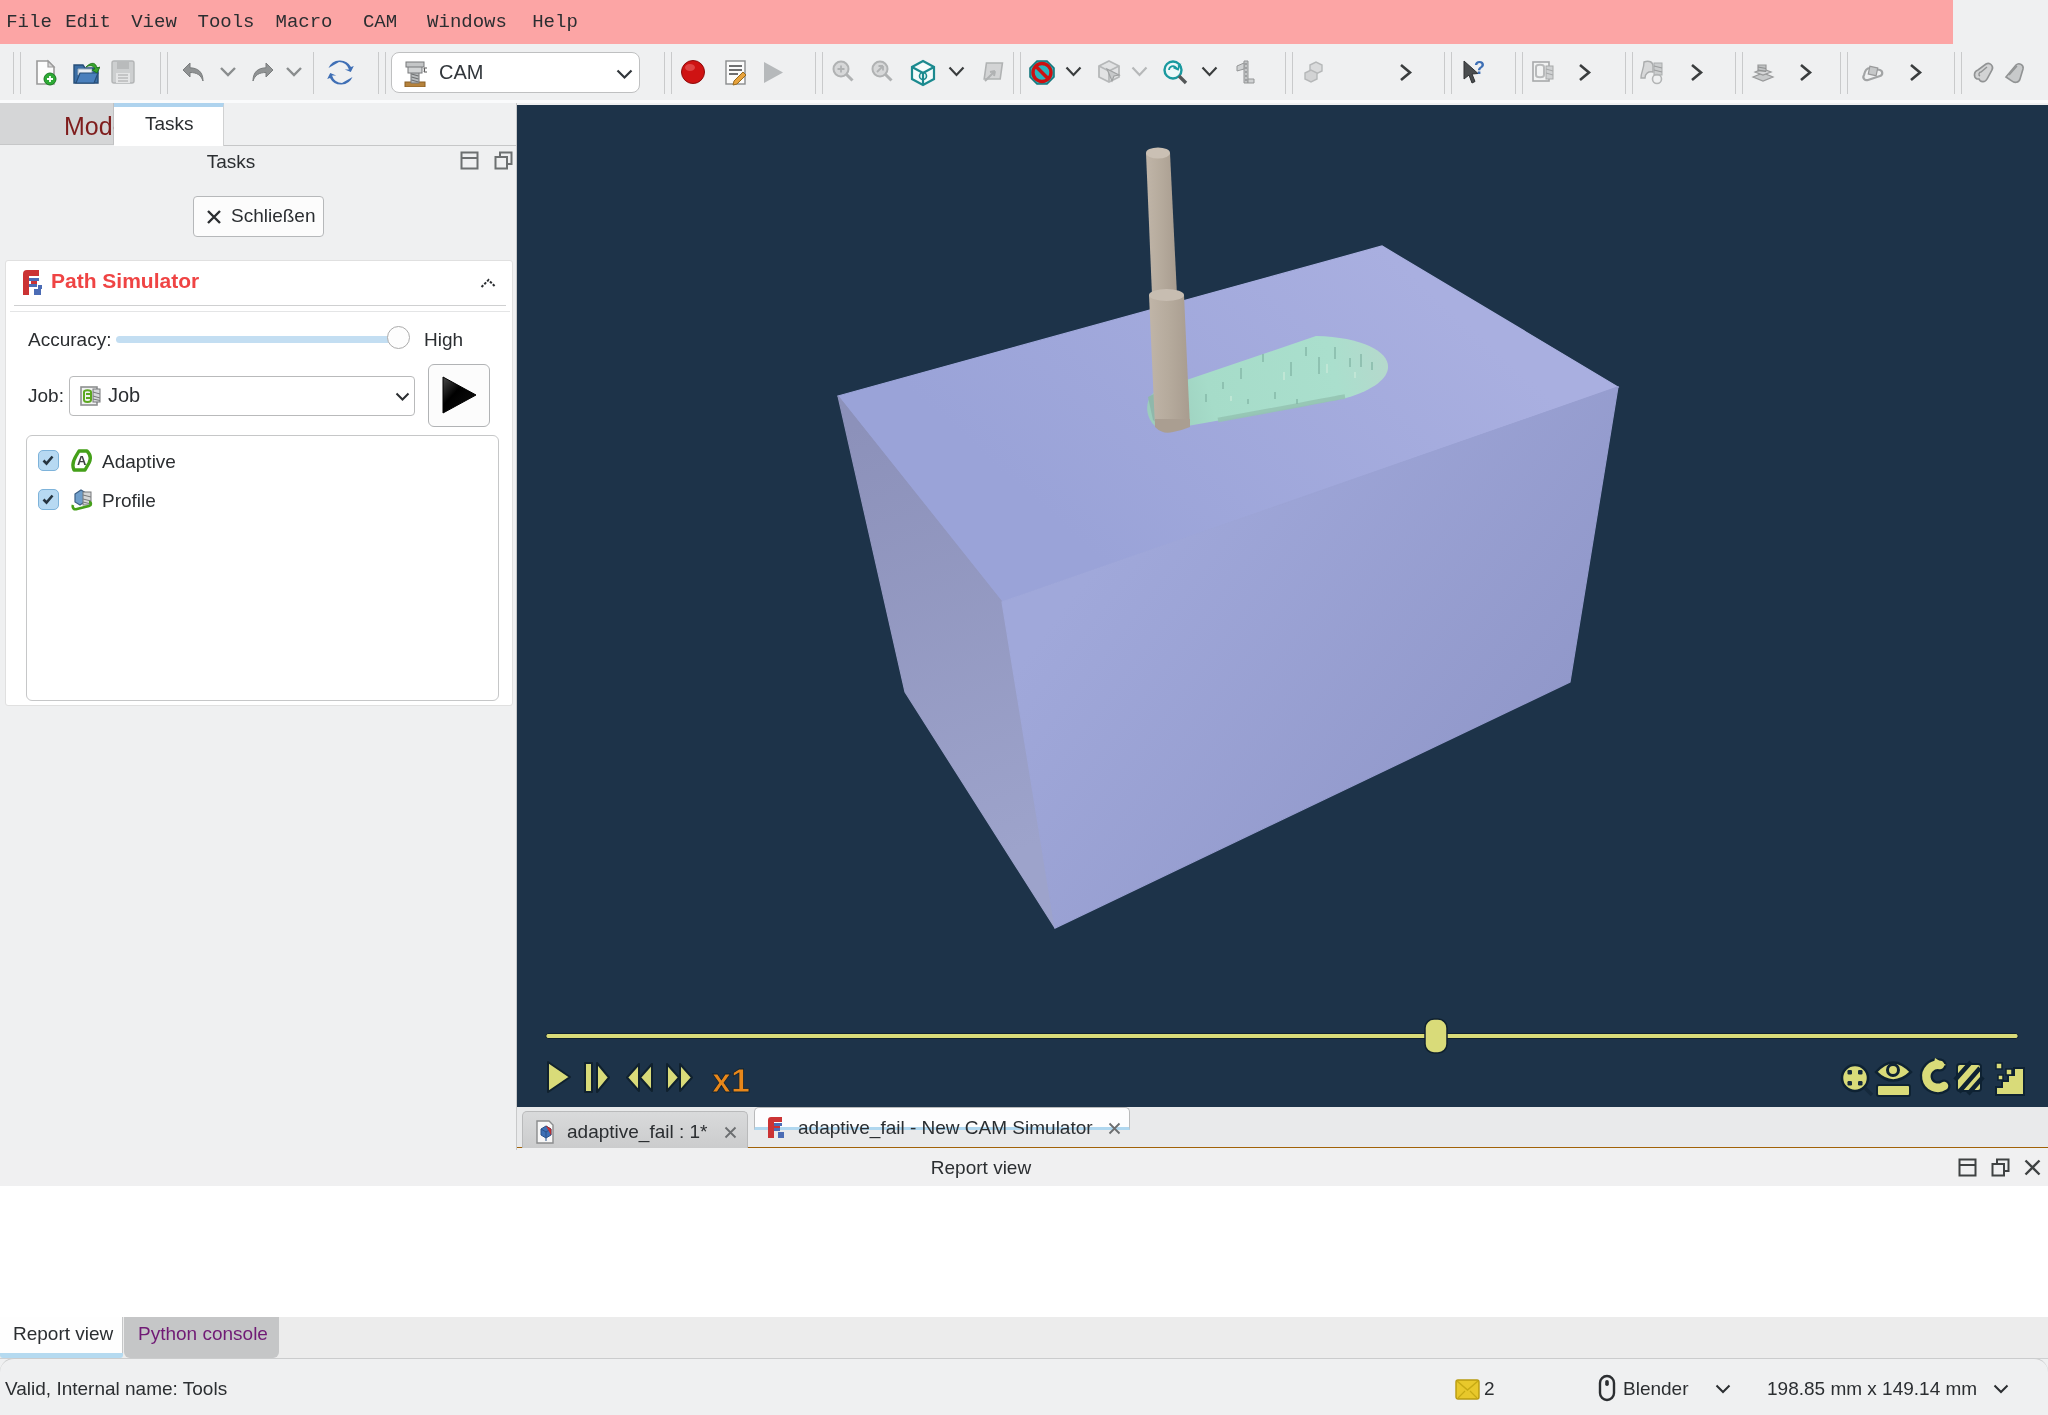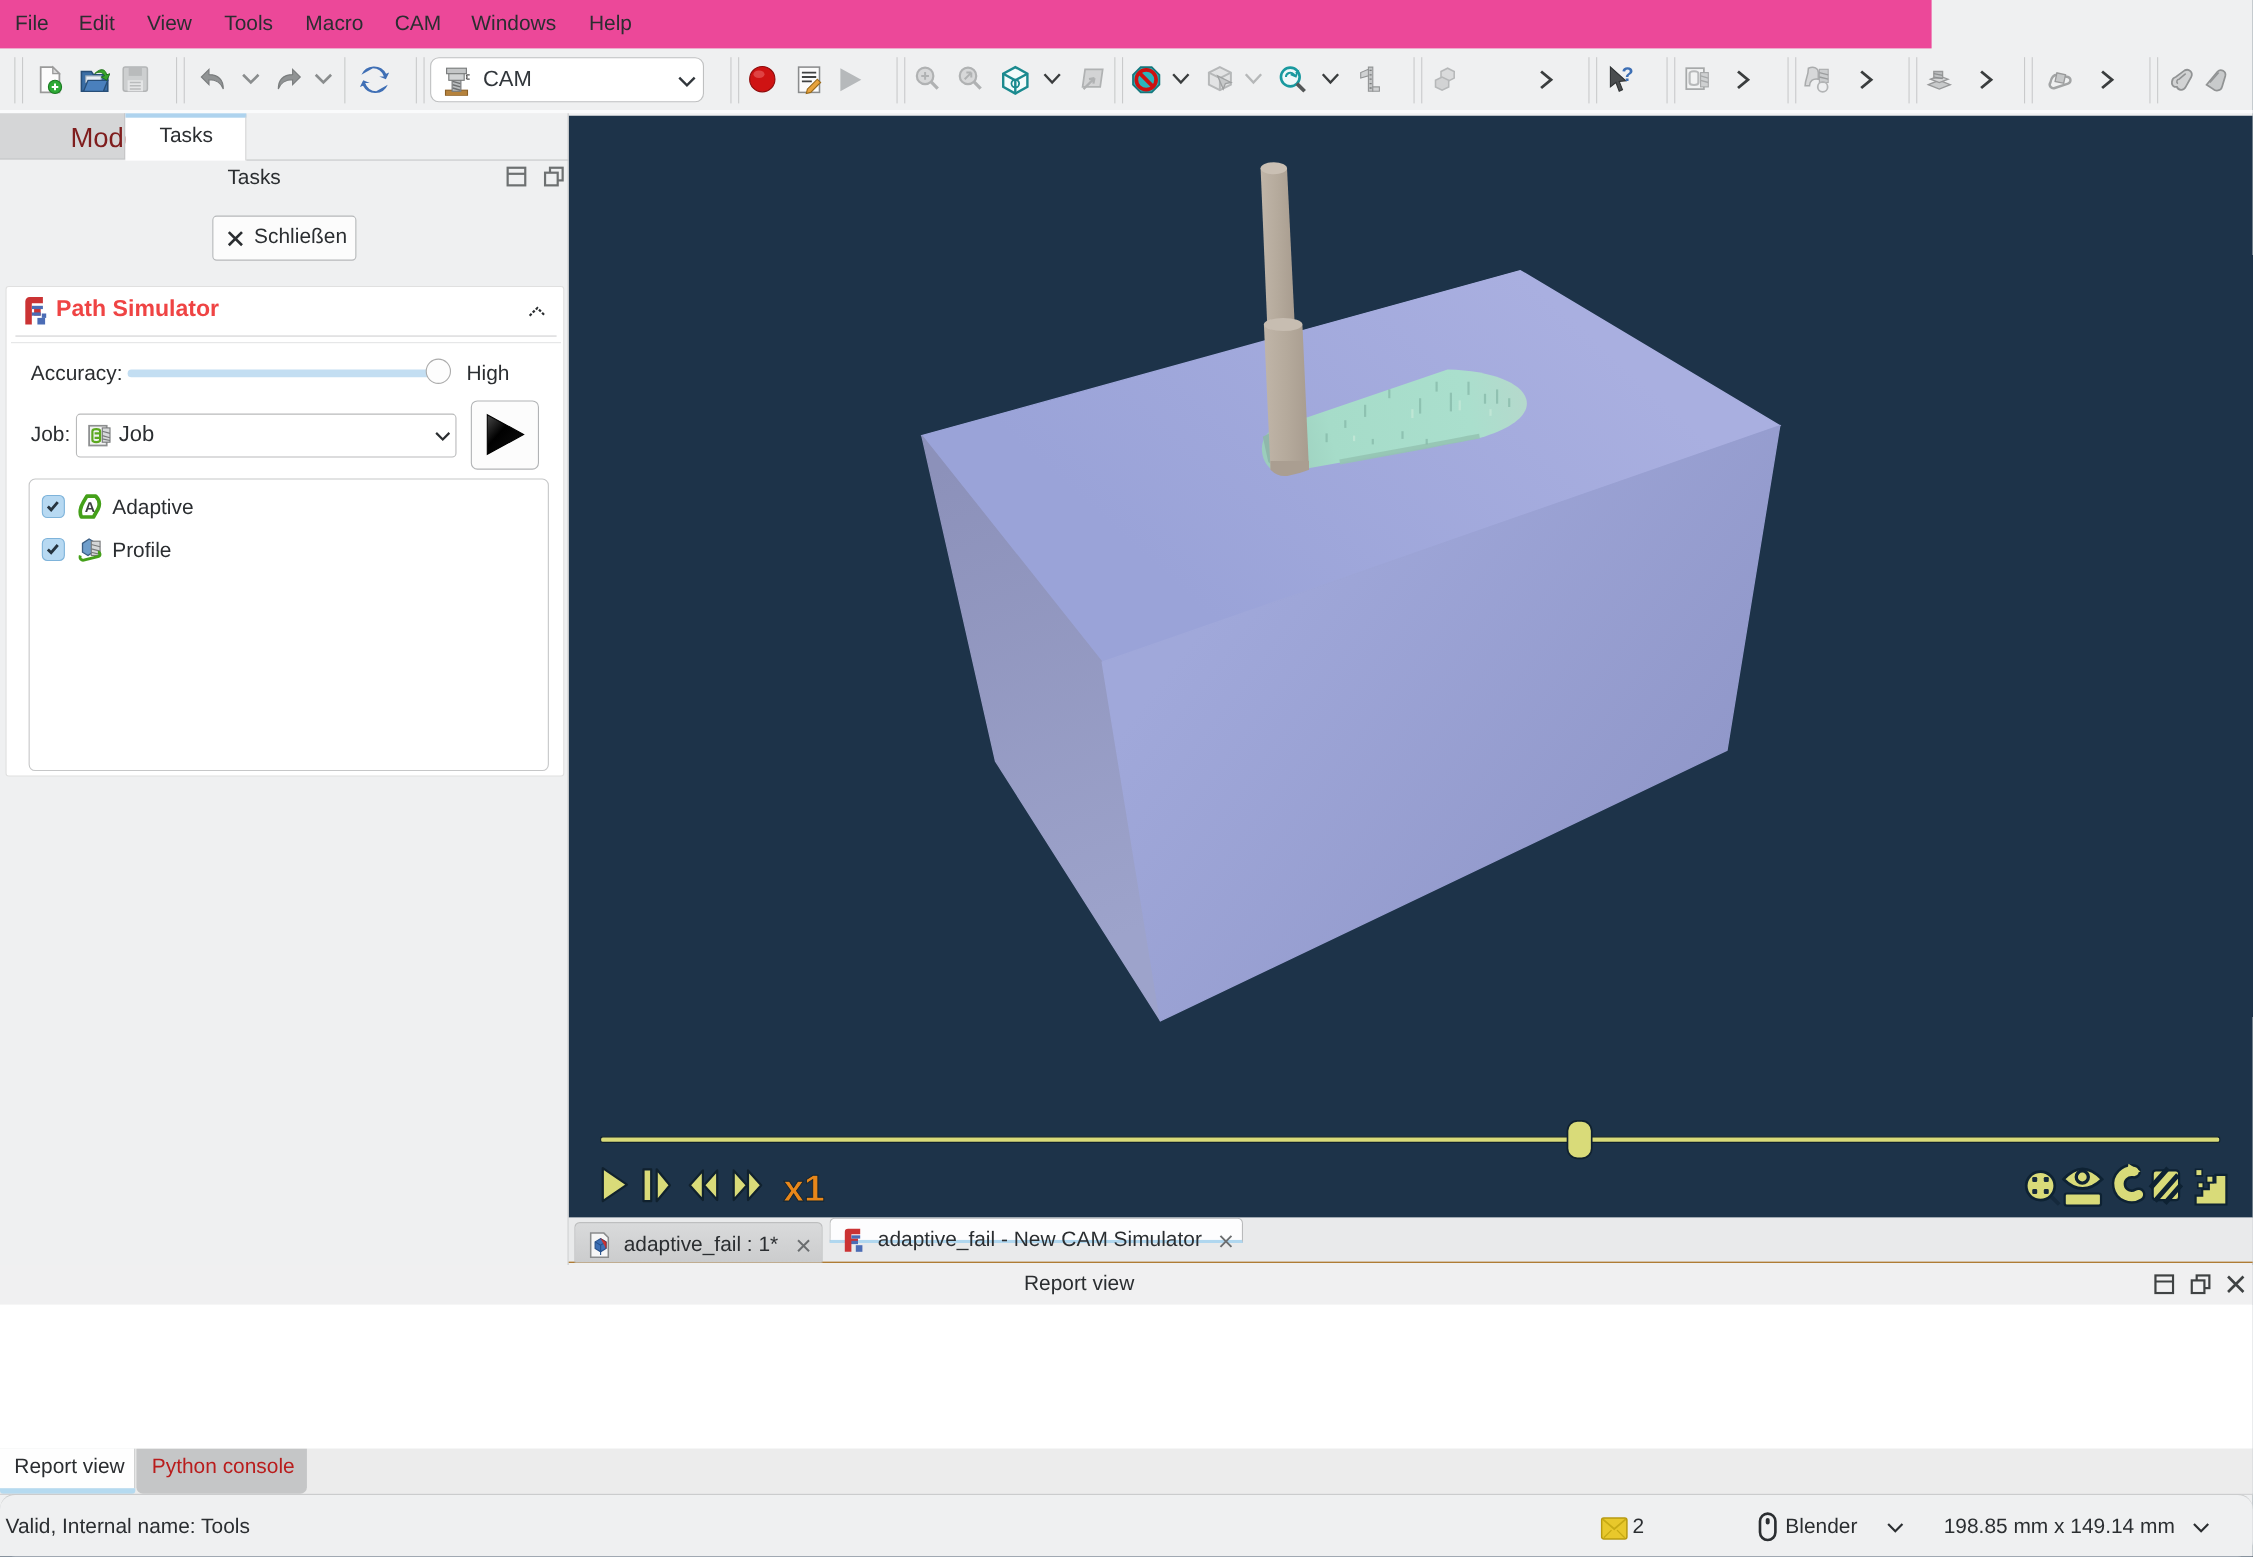--- a/index.html
+++ b/index.html
@@ -14,21 +14,21 @@
 #viewport { position:absolute; left:517px; top:105px; width:1531px; height:1002px; }
 #tabbar { position:absolute; left:517px; top:1107px; width:1531px; height:41px; background:#e9eaeb; border-bottom:1px solid #a16207; }
 #reportheader { position:absolute; left:0; top:1150px; width:2048px; height:36px; background:#f0f0f1; }
 #reportcontent { position:absolute; left:0; top:1186px; width:2048px; height:131px; background:#ffffff; }
 #bottomtabs { position:absolute; left:0; top:1317px; width:2048px; height:41px; background:#ececec; }
 #statusbar { position:absolute; left:0; top:1358px; width:2048px; height:57px; background:#eff0f1; border-top:1px solid #cbcccd;border-radius:14px; }
 </style>
 </head>
 <body>
 
-<div id="menubar" class="abs" style="left:0;top:0;width:1756px;height:44px;background:#ec4899;">
+<div id="menubar" class="abs" style="left:0;top:0;width:1953px;height:44px;background:#fca5a5;font-family:Liberation Mono, monospace;">
   <span class="menu-item" style="left:29px;">File</span>
   <span class="menu-item" style="left:88px;">Edit</span>
   <span class="menu-item" style="left:154px;">View</span>
   <span class="menu-item" style="left:226px;">Tools</span>
   <span class="menu-item" style="left:304px;">Macro</span>
   <span class="menu-item" style="left:380px;">CAM</span>
   <span class="menu-item" style="left:467px;">Windows</span>
   <span class="menu-item" style="left:555px;">Help</span>
 </div>
 
@@ -510,21 +510,21 @@
     <path d="M2.5 2.5 L16.5 16.5 M16.5 2.5 L2.5 16.5" stroke="#3f4243" stroke-width="2.4"></path>
   </svg>
 </div>
 <div id="reportcontent"></div>
 <div id="bottomtabs">
   <div class="abs" style="left:0;top:0;width:123px;height:36px;background:#fefefe;border-right:1px solid #c6c7c8;">
     <span class="abs" style="left:13px;top:6px;font-size:19px;color:#2b2e31;">Report view</span>
   </div>
   <div class="abs" style="left:0;top:36px;width:123px;height:5px;background:#b5daf0;border-radius:0 0 3px 3px;"></div>
   <div class="abs" style="left:124px;top:0;width:155px;height:41px;background:#c5c6c7;border-radius:0 0 6px 6px;">
-    <span class="abs" style="left:14px;top:6px;font-size:19px;color:#b91c1c;">Python console</span>
+    <span class="abs" style="left:14px;top:6px;font-size:19px;color:#701a75;">Python console</span>
   </div>
   <div class="abs" style="left:0;top:41px;width:2048px;height:1px;background:#cfd0d1;"></div>
 </div>
 <div id="statusbar">
   <span class="abs" style="left:5px;top:19px;font-size:19px;color:#2b2e31;">Valid, Internal name: Tools</span>
   <svg class="abs" style="left:1455px;top:18px;" width="25" height="25" viewBox="0 0 25 25">
     <rect x="1" y="3" width="23" height="19" rx="2" fill="#e8c82b" stroke="#b89a10" stroke-width="1.4"></rect>
     <path d="M2 4 L12.5 13 L23 4" fill="none" stroke="#c7aa14" stroke-width="1.6"></path>
     <path d="M3 21 l7 -7 M22 21 l-7 -7" stroke="#c7aa14" stroke-width="1.2"></path>
   </svg>

